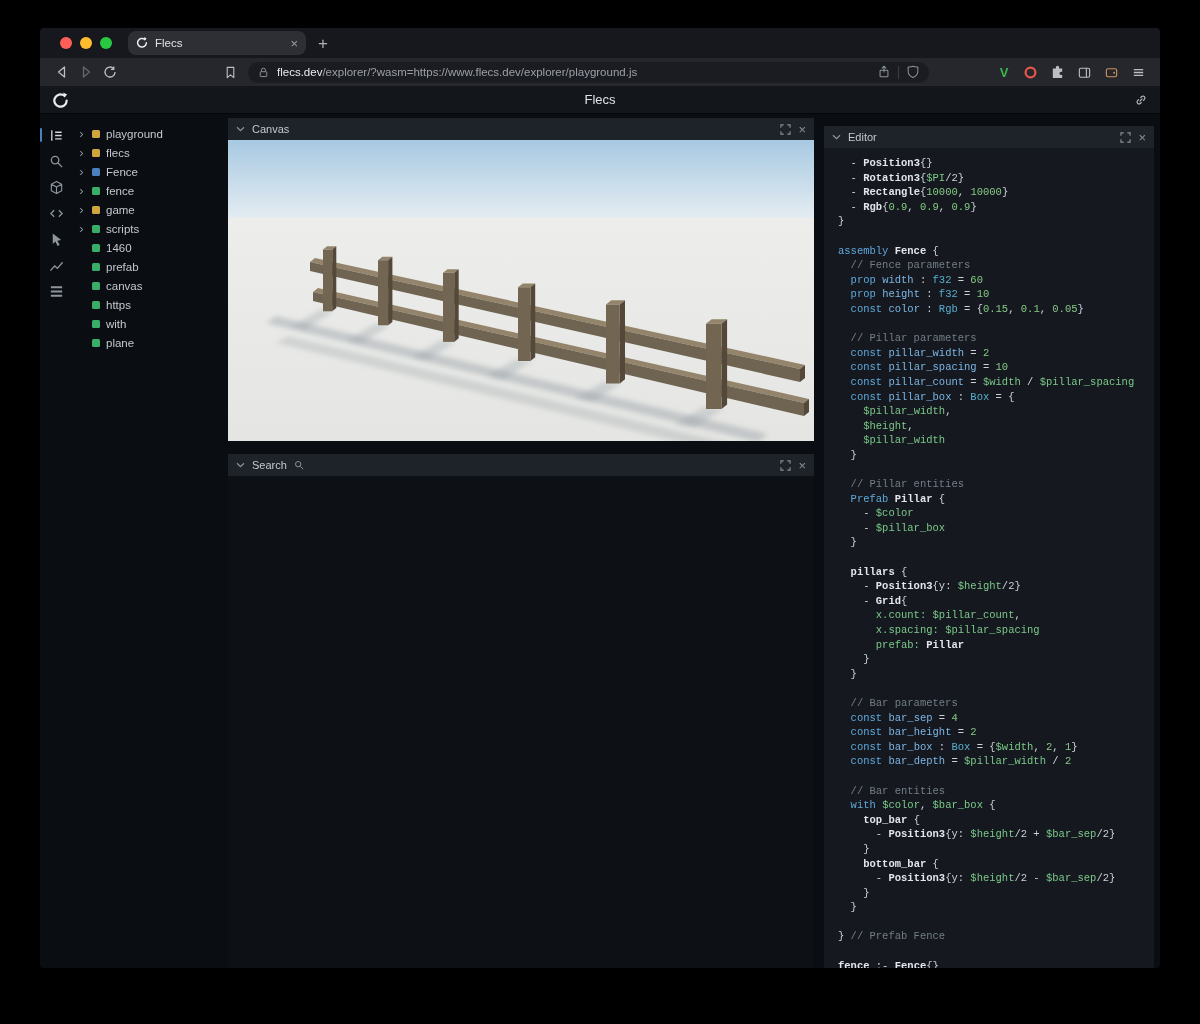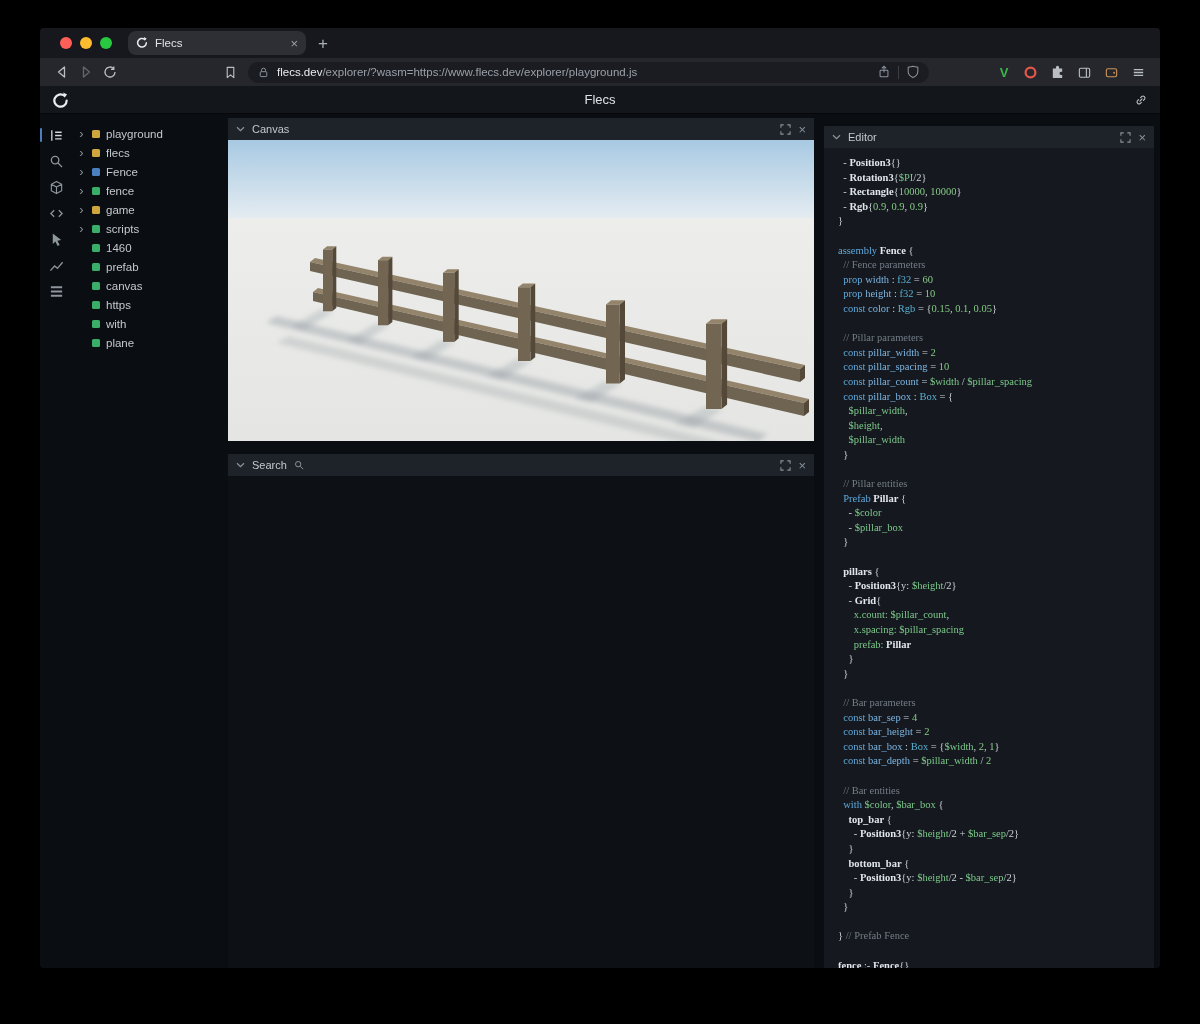--- a/index.html
+++ b/index.html
@@ -56,21 +56,21 @@
     padding:0 8px;gap:7px;color:#c2c8cf;font-size:11px;flex:none;}
   .ph-spacer{flex:1;}
   .ph-icon{color:#8a929b;display:flex;align-items:center;line-height:1;}
   .ph-close{color:#8a929b;font-size:13px;line-height:1;}
   .canvas-content{height:301px;position:relative;background:#e9ebea;}
   .canvas-content svg{position:absolute;inset:0;}
   .search-panel{flex:1;margin-top:13px;}
   .search-content{flex:1;background:#0d1116;}
   .editor-panel{flex:1;margin-left:10px;margin-right:6px;margin-top:8px;}
   .editor-content{flex:1;background:#15191f;overflow:hidden;}
-  pre.code{font-family:Liberation Serif, serif;font-size:10.5px;
+  pre.code{font-family:Liberation Mono, monospace;font-size:10.5px;
     line-height:14.6px;padding:8px 0 0 14px;white-space:pre;}
   .c-p{color:#ccd2d9}
   .c-b{color:#e1e6ec;font-weight:bold}
   .c-kw{color:#5fa8dc}
   .c-d{color:#7cb5e3}
   .c-t{color:#58aed0}
   .c-n{color:#86c985}
   .c-v{color:#7cc98a}
   .c-k{color:#7cc98a}
   .c-c{color:#737d87}

